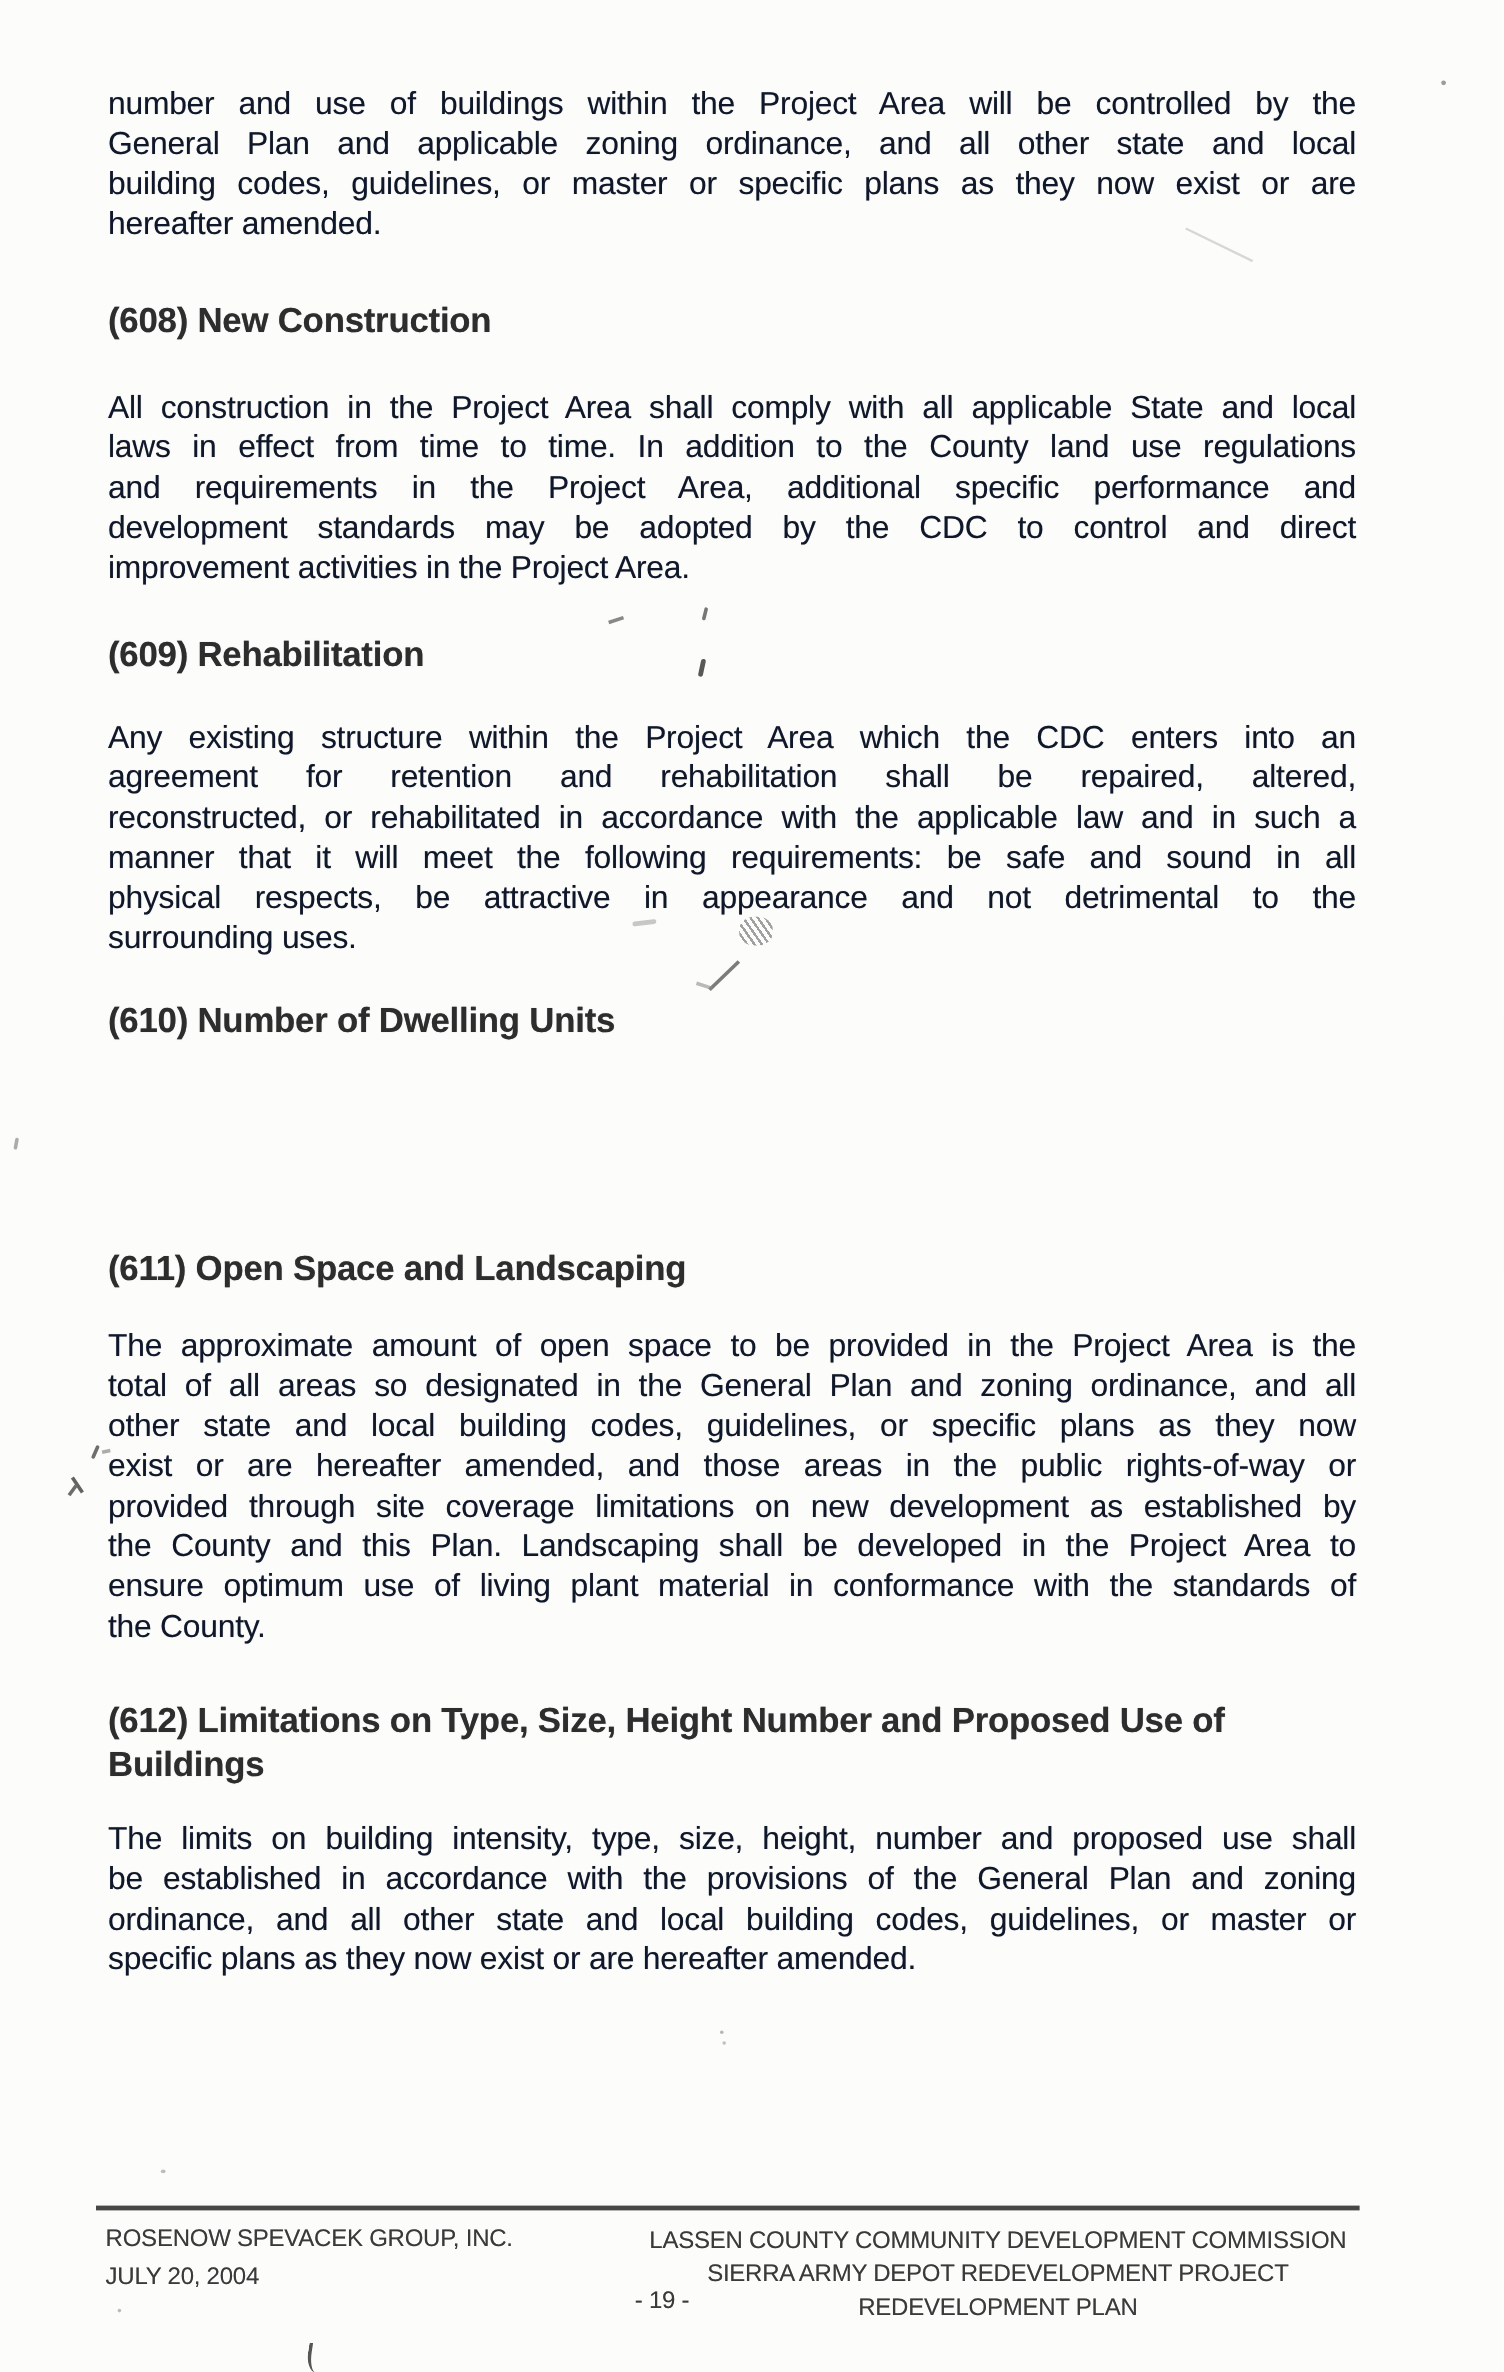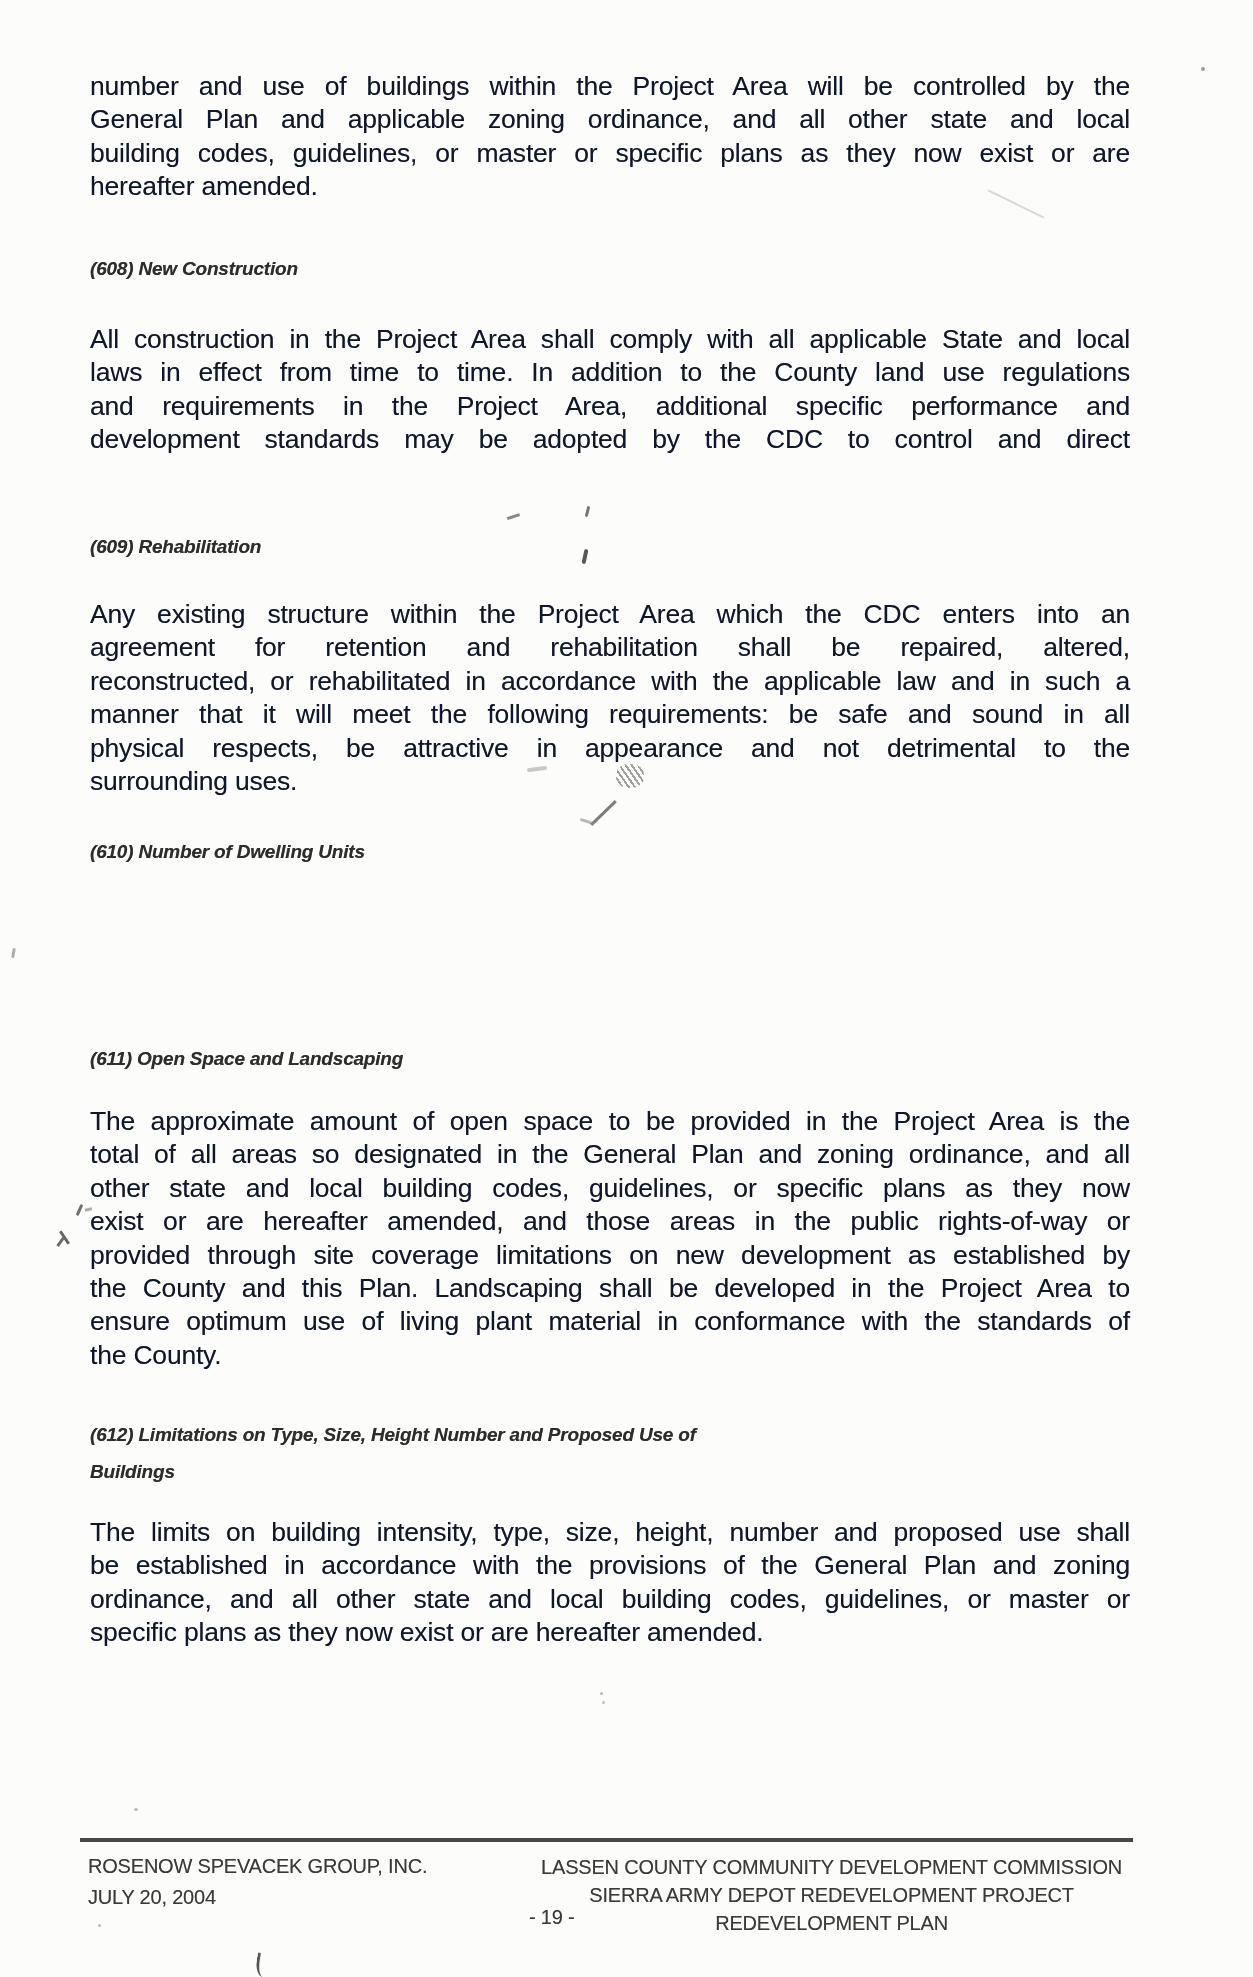--- a/index.html
+++ b/index.html
@@ -16,24 +16,23 @@
     position:absolute;left:90px;width:1040px;
     font-size:26.5px;line-height:33.4px;letter-spacing:-0.2px;
     color:#0f172a;
     text-shadow:0 0 0.6px rgba(70,70,70,0.55);
   }
   .para .line{text-align:justify;text-align-last:justify;height:33.4px;overflow:visible;}
   .para .line.last{text-align-last:left;}
   
   .heading{
     position:absolute;left:90px;width:1045px;
-    font-size:19px;font-weight:bold;letter-spacing:-0.2px;
+    font-size:29px;font-weight:bold;letter-spacing:-0.2px;
     line-height:37px;color:#2d2d2d;
     text-shadow:0 0 0.6px rgba(45,45,45,0.6);
-    font-style:italic;
   }
   
   .footer-rule{position:absolute;left:80px;top:1838px;width:1053px;height:4px;background:#474747;}
   .footer{position:absolute;font-size:20px;letter-spacing:-0.2px;color:#3a3a3a;text-shadow:0 0 0.5px rgba(70,70,70,0.5);}
   .footer-left{left:88px;top:1851px;line-height:31px;text-align:left;}
   .footer-right{right:131px;top:1853px;line-height:28px;text-align:center;}
   .footer-page{left:529px;top:1906px;}
   
   .art{position:absolute;pointer-events:none;}
 </style>
@@ -50,20 +49,21 @@
     </div>
 
   <div class="heading" id="h608" style="top:250px">
       <div>(608) New Construction</div>
     </div>
   <div class="para" id="p608" style="top:323px">
       <div class="line">All construction in the Project Area shall comply with all applicable State and local</div>
       <div class="line">laws in effect from time to time. In addition to the County land use regulations</div>
       <div class="line">and requirements in the Project Area, additional specific performance and</div>
       <div class="line">development standards may be adopted by the CDC to control and direct</div>
+      <div class="line last">improvement activities in the Project Area.</div>
     </div>
 
   <div class="heading" id="h609" style="top:528px">
       <div>(609) Rehabilitation</div>
     </div>
   <div class="para" id="p609" style="top:598px">
       <div class="line">Any existing structure within the Project Area which the CDC enters into an</div>
       <div class="line">agreement for retention and rehabilitation shall be repaired, altered,</div>
       <div class="line">reconstructed, or rehabilitated in accordance with the applicable law and in such a</div>
       <div class="line">manner that it will meet the following requirements: be safe and sound in all</div>

